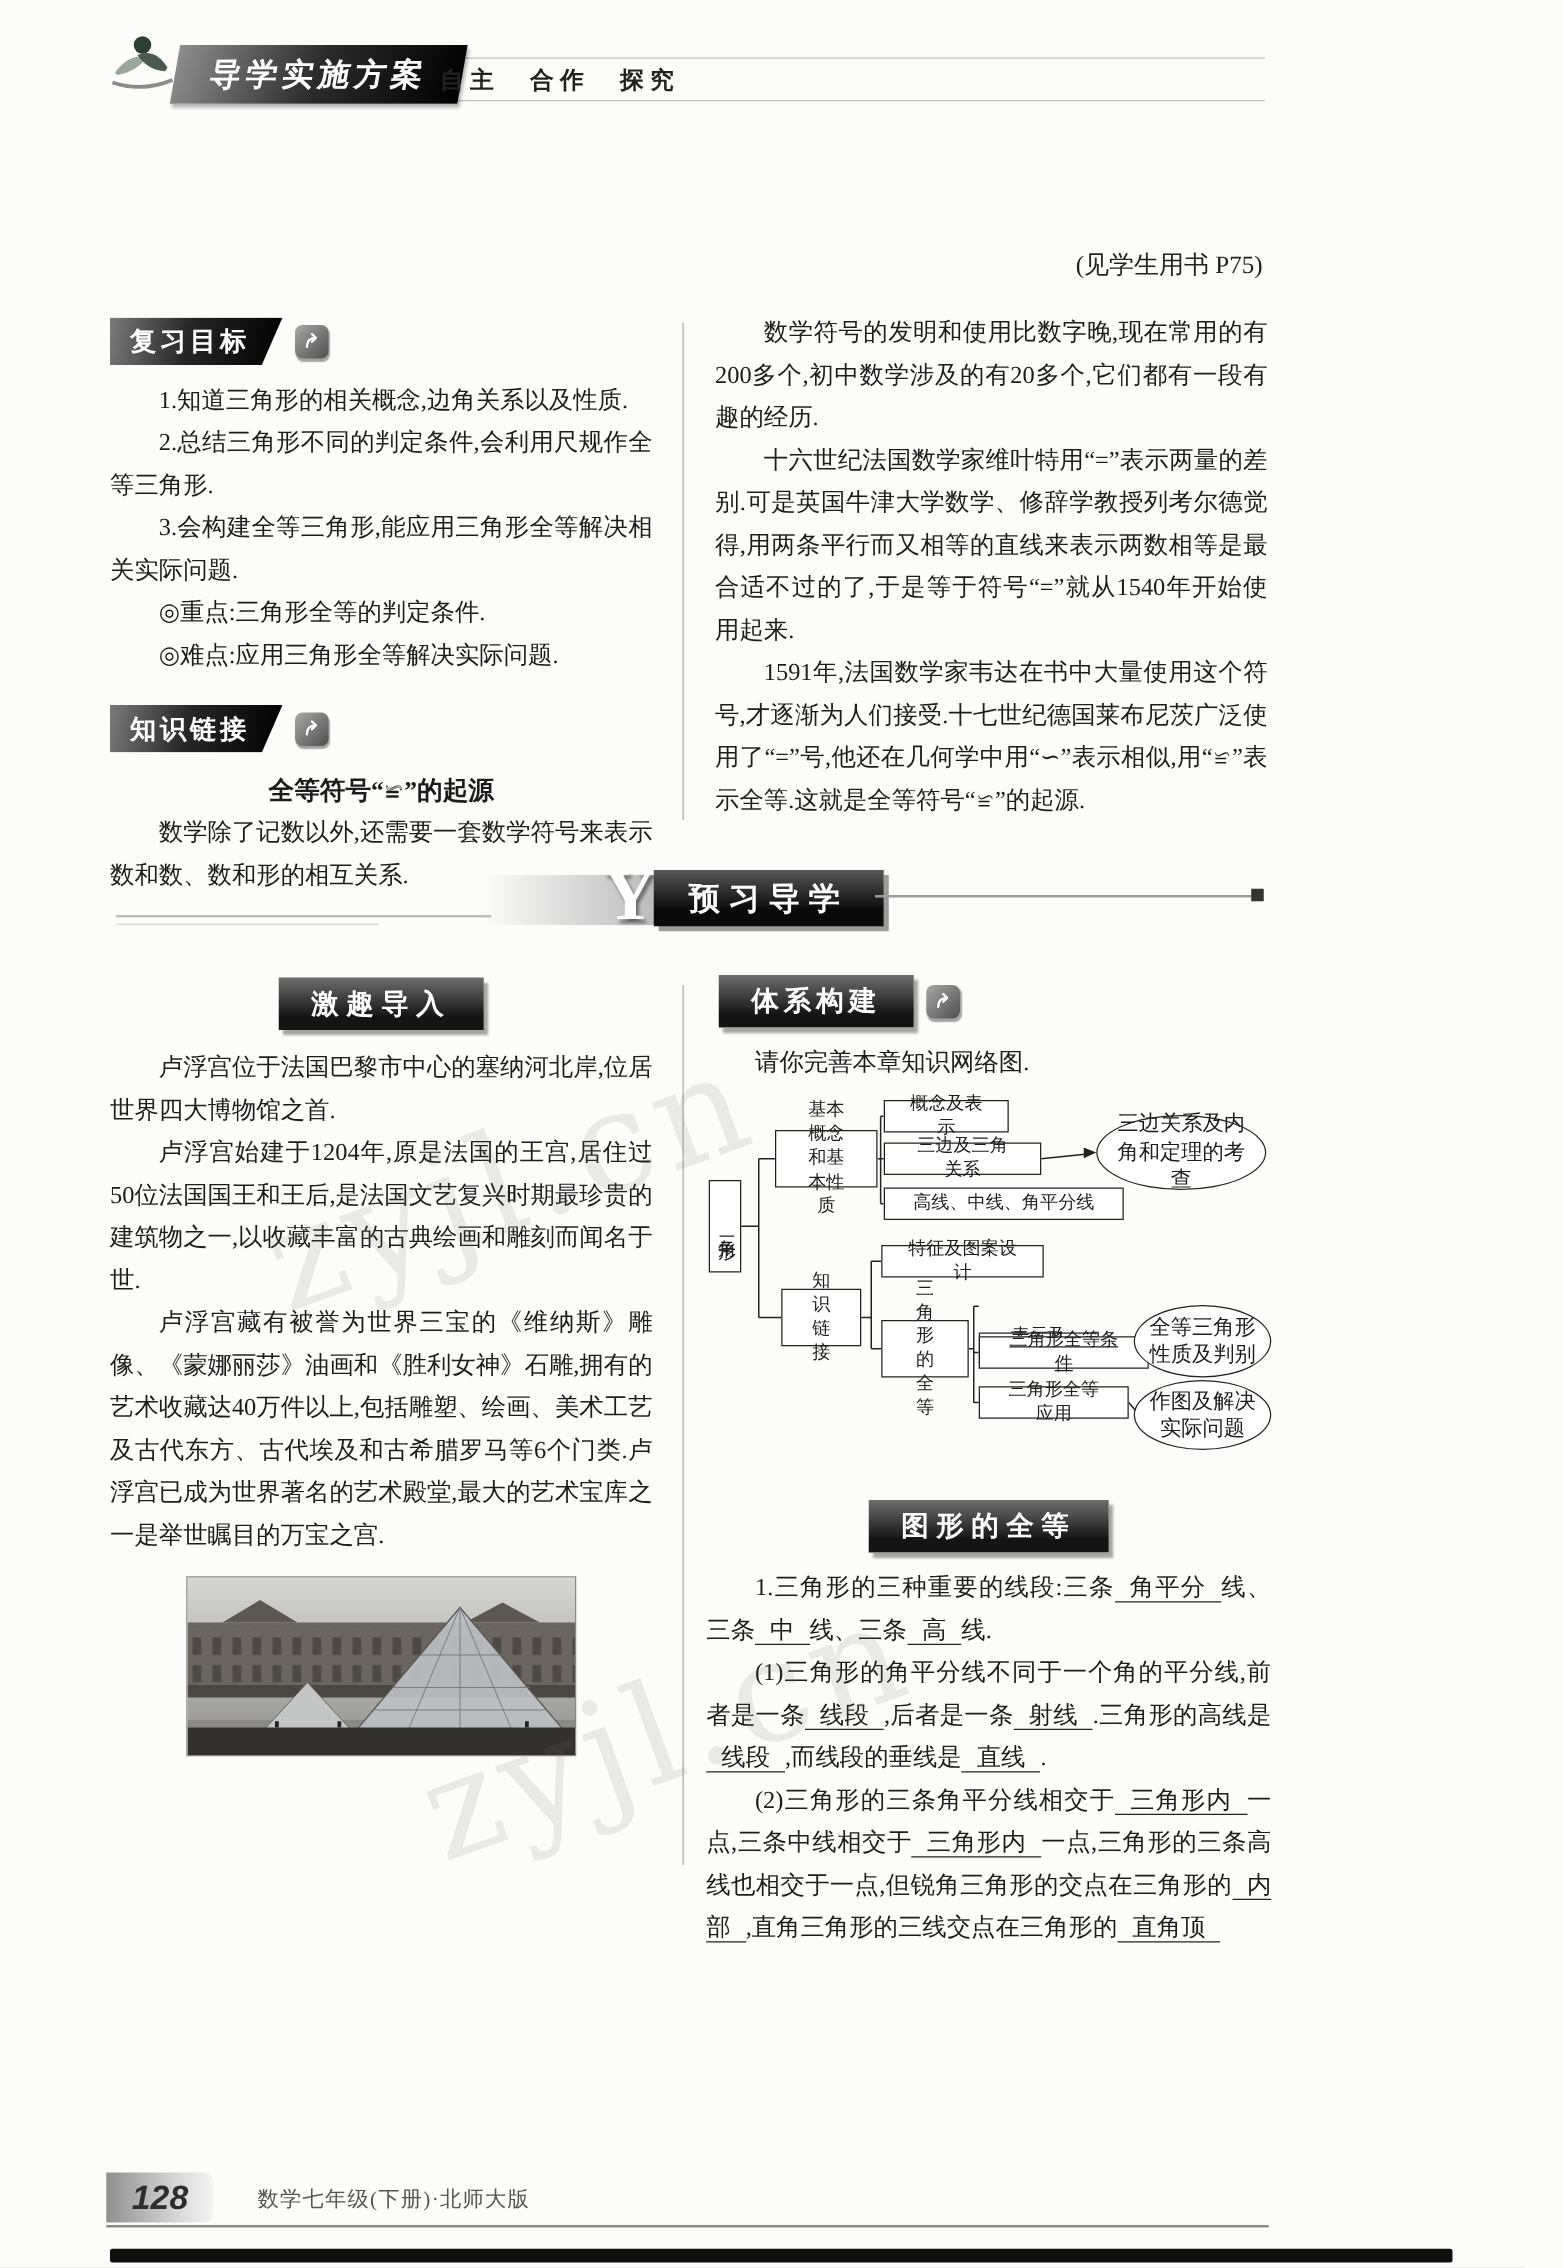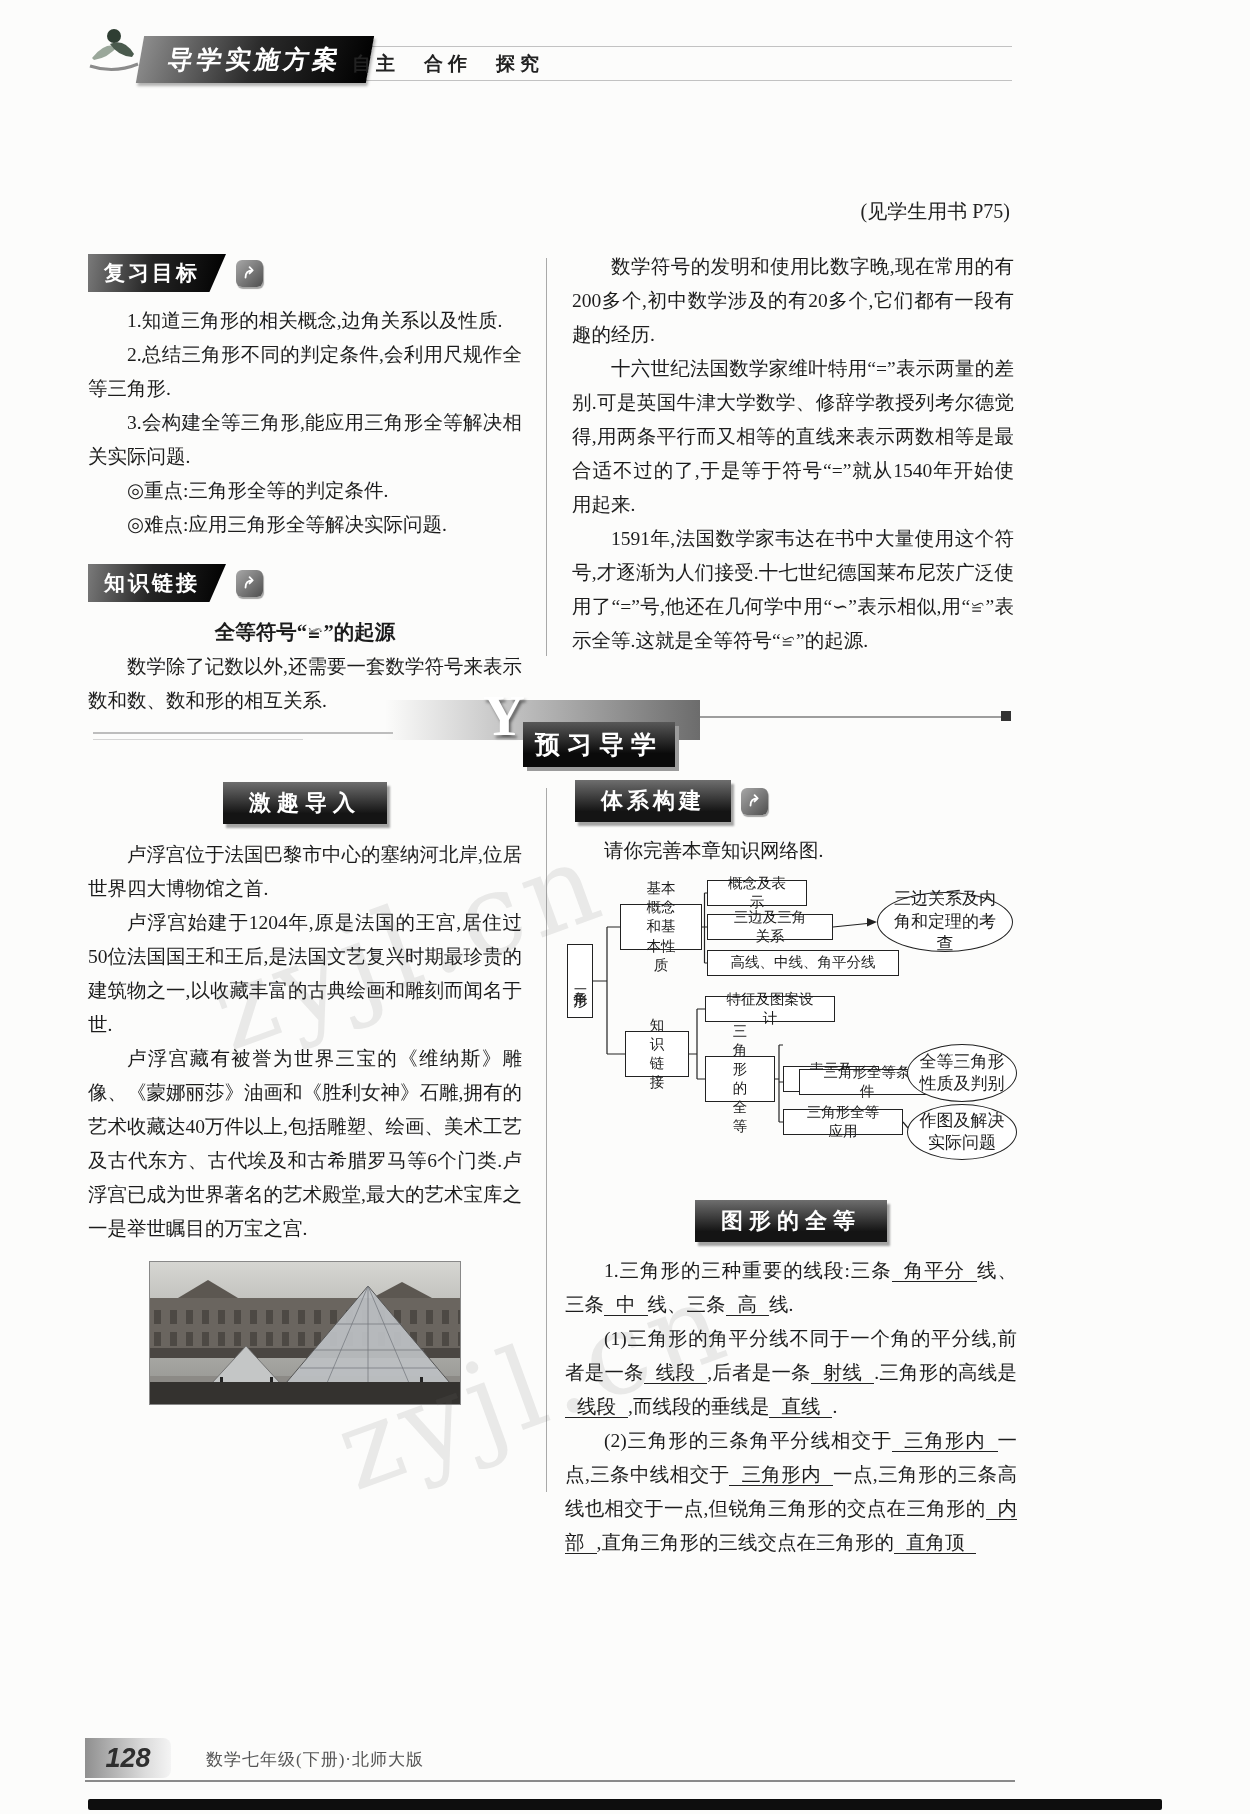--- a/index.html
+++ b/index.html
@@ -90,24 +90,24 @@
   .banner .grad{
     position:absolute;left:300px;top:8px;width:315px;height:40px;
     background:linear-gradient(90deg,rgba(255,255,255,0),#c9c9c9 35%,#6c6c6c 100%);
   }
   .banner .y{
     position:absolute;left:398px;top:-10px;font-size:58px;font-weight:bold;
     color:#fff;text-shadow:2px 3px 3px rgba(0,0,0,.5);
     font-family:"Liberation Serif",serif;
   }
   .banner .box{
-    position:absolute;left:438px;top:4px;padding:6px 12px;
+    position:absolute;left:438px;top:4px;padding:6px 28px;
     background:linear-gradient(180deg,#585858,#0a0a0a 70%);
     color:#fff;font-family:"Liberation Sans",sans-serif;font-weight:bold;
-    font-size:25px;letter-spacing:7px;box-shadow:4px 4px 0 #9b9b9b;margin-top:26px;
+    font-size:25px;letter-spacing:7px;box-shadow:4px 4px 0 #9b9b9b;
   }
   .banner .line-r{position:absolute;left:615px;right:12px;top:24px;height:2px;background:#9d9d9d;}
   .banner .tick{position:absolute;right:4px;top:19px;width:10px;height:10px;background:#333;}
 
   
   .photo{width:310px;height:142px;margin:16px 0 0 62px;display:block;
     outline:1px solid #888;}
 
   
   .flow{position:relative;width:455px;height:300px;margin:10px 0 0 0;}
@@ -268,21 +268,21 @@
       <div class="fnode fvert" style="left:2px;top:66px;width:26px;height:74px;">三角形</div>
       <div class="fnode" style="left:55px;top:26px;width:82px;height:46px;">基本概念和基本性质</div>
       <div class="fnode" style="left:142px;top:2px;width:100px;height:26px;">概念及表示</div>
       <div class="fnode" style="left:142px;top:36px;width:126px;height:26px;">三边及三角关系</div>
       <div class="fnode" style="left:142px;top:72px;width:192px;height:26px;">高线、中线、角平分线</div>
       <div class="fnode fellipse" style="left:312px;top:14px;width:136px;height:60px;">三边关系及内角和定理的考查</div>
       <div class="fnode" style="left:60px;top:153px;width:64px;height:46px;">知识链接</div>
       <div class="fnode" style="left:140px;top:118px;width:130px;height:26px;">特征及图案设计</div>
       <div class="fnode" style="left:140px;top:178px;width:70px;height:46px;">三角形的全等</div>
       <div class="fnode" style="left:218px;top:154px;width:96px;height:26px;margin-top:34px;">表示及性质</div>
-      <div class="fnode" style="left:234px;top:191px;width:136px;height:26px;">三角形全等条件</div>
+      <div class="fnode" style="left:218px;top:191px;width:136px;height:26px;text-decoration:underline;">三角形全等条件</div>
       <div class="fnode fellipse" style="left:342px;top:166px;width:110px;height:58px;">全等三角形性质及判别</div>
       <div class="fnode" style="left:218px;top:231px;width:120px;height:26px;">三角形全等应用</div>
       <div class="fnode fellipse" style="left:342px;top:226px;width:110px;height:56px;">作图及解决实际问题</div>
     </div>
 
     <div class="badge-center" style="margin:22px 0 12px;">
       <span class="dark-badge">图形的全等</span>
     </div>
 
     <p class="para"><span>1.三角形的三种重要的线段:三条</span><span class="blank">角平分</span><span>线、三条</span><span class="blank">中</span><span>线、三条</span><span class="blank">高</span><span>线.</span></p>

